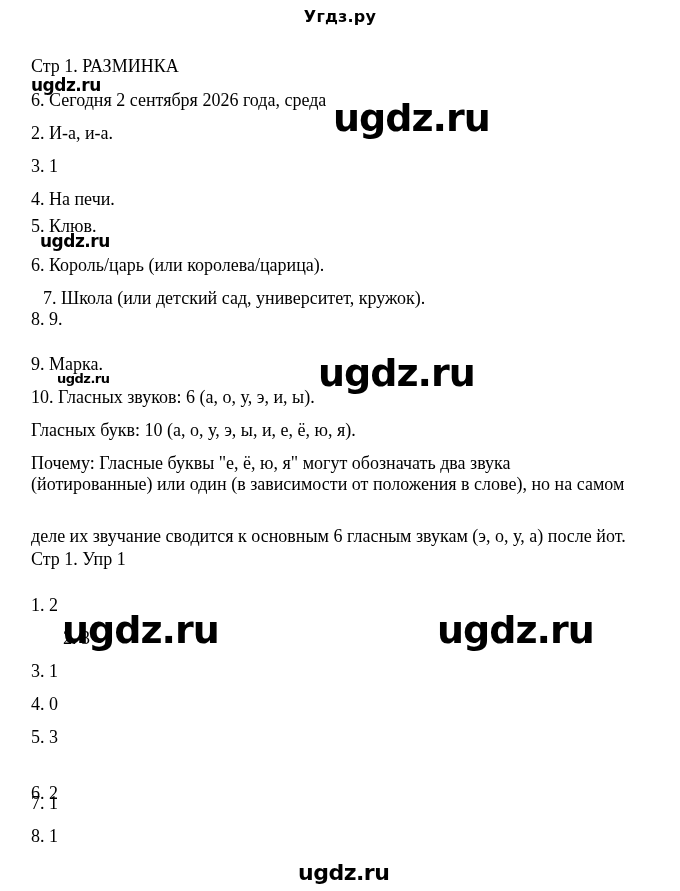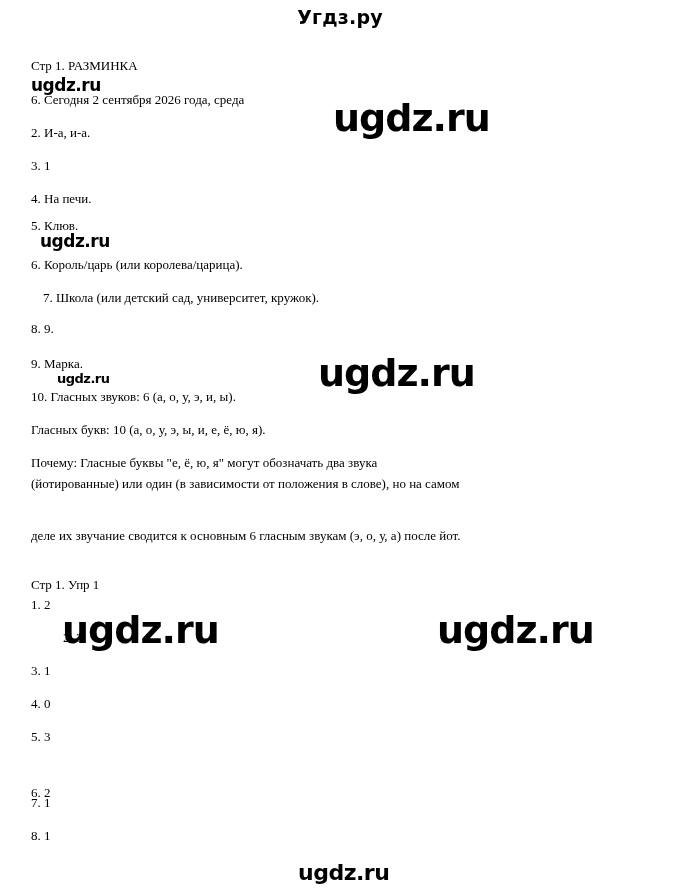--- a/index.html
+++ b/index.html
@@ -15,29 +15,29 @@
       color: #000000;
     }
     .site-title {
       position: absolute;
       top: 2px;
       left: 0;
       width: 680px;
       text-align: center;
       font-family: "DejaVu Sans", sans-serif;
       font-weight: bold;
-      font-size: 19px;
+      font-size: 16px;
       line-height: 30px;
       letter-spacing: 0.2px;
     }
     .line {
       position: absolute;
       left: 31px;
       font-family: "Liberation Serif", serif;
-      font-size: 13px;
+      font-size: 18px;
       line-height: 18px;
       white-space: nowrap;
     }
     .wm {
       position: absolute;
       font-family: "DejaVu Sans", sans-serif;
       font-weight: bold;
       color: #000000;
       white-space: nowrap;
       letter-spacing: -0.5px;
@@ -73,33 +73,33 @@
 <div class="wm wm-big" style="left:333px; top:96px;">ugdz.ru</div>
 
 <div class="line" style="top:124px;">2. И-а, и-а.</div>
 <div class="line" style="top:157px;">3.  1</div>
 <div class="line" style="top:190px;">4. На печи.</div>
 <div class="line" style="top:217px;">5. Клюв.</div>
 <div class="wm wm-small" style="left:40px; top:232px;">ugdz.ru</div>
 
 <div class="line" style="top:256px;">6. Король/царь (или королева/царица).</div>
 <div class="line" style="top:289px;margin-left:12px;">7. Школа (или детский сад, университет, кружок).</div>
-<div class="line" style="top:320px;">8. 9.</div>
+<div class="line" style="top:310px;">8. 9.</div>
 <div class="line" style="top:355px;">9. Марка.</div>
 <div class="wm wm-tiny" style="left:57px; top:372px;">ugdz.ru</div>
 <div class="wm wm-big" style="left:318px; top:351px;">ugdz.ru</div>
 
 <div class="line" style="top:388px;">10. Гласных звуков: 6 (а, о, у, э, и, ы).</div>
 <div class="line" style="top:421px;">Гласных букв: 10 (а, о, у, э, ы, и, е, ё, ю, я).</div>
 
 <div class="line" style="top:454px;">Почему: Гласные буквы "е, ё, ю, я" могут обозначать два звука</div>
 <div class="line" style="top:475px;">(йотированные) или один (в зависимости от положения в слове), но на самом</div>
 <div class="line" style="top:496px;margin-top:31px;">деле их звучание сводится к основным 6 гласным звукам (э, о, у, а) после йот.</div>
 
-<div class="line" style="top:576px;">Стр 1. Упр 1</div>
+<div class="line" style="top:550px;">Стр 1. Упр 1</div>
 <div class="line" style="top:596px;">1. 2</div>
 <div class="line" style="top:629px;margin-left:32px;">2. 3</div>
 <div class="wm wm-big" style="left:62px; top:608px;">ugdz.ru</div>
 <div class="wm wm-big" style="left:437px; top:608px;">ugdz.ru</div>
 <div class="line" style="top:662px;">3. 1</div>
 <div class="line" style="top:695px;">4. 0</div>
 <div class="line" style="top:728px;">5. 3</div>
 <div class="line" style="top:784px;">6. 2</div>
 <div class="line" style="top:794px;">7. 1</div>
 <div class="line" style="top:827px;">8. 1</div>

